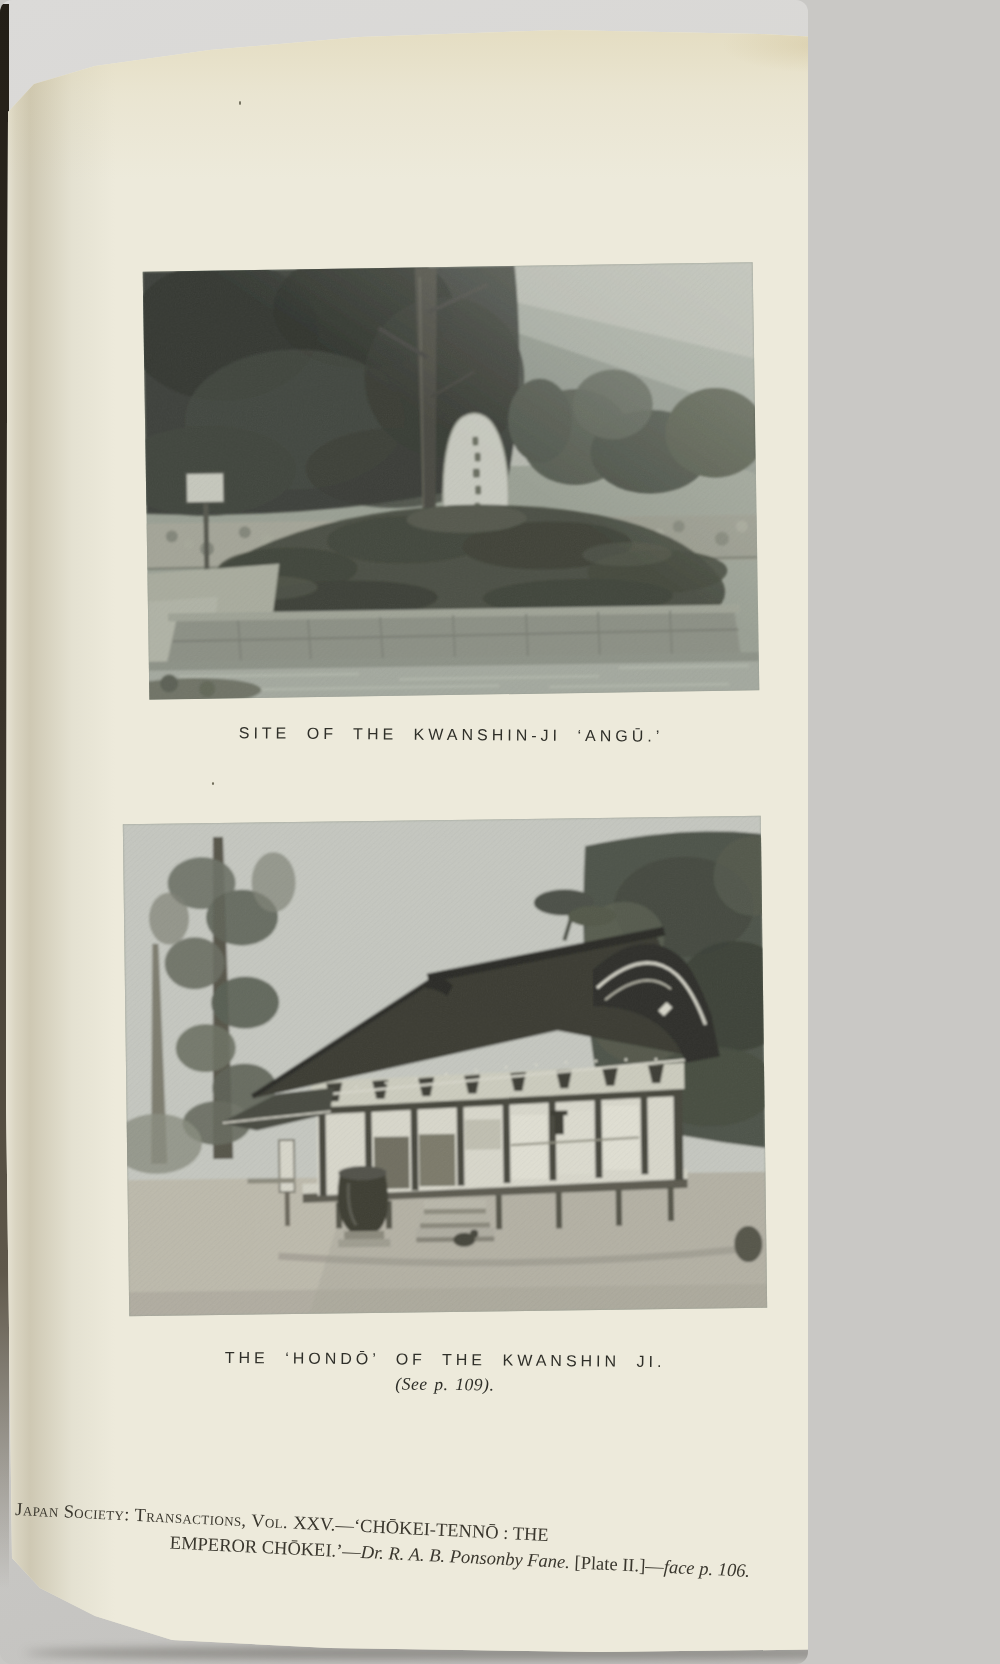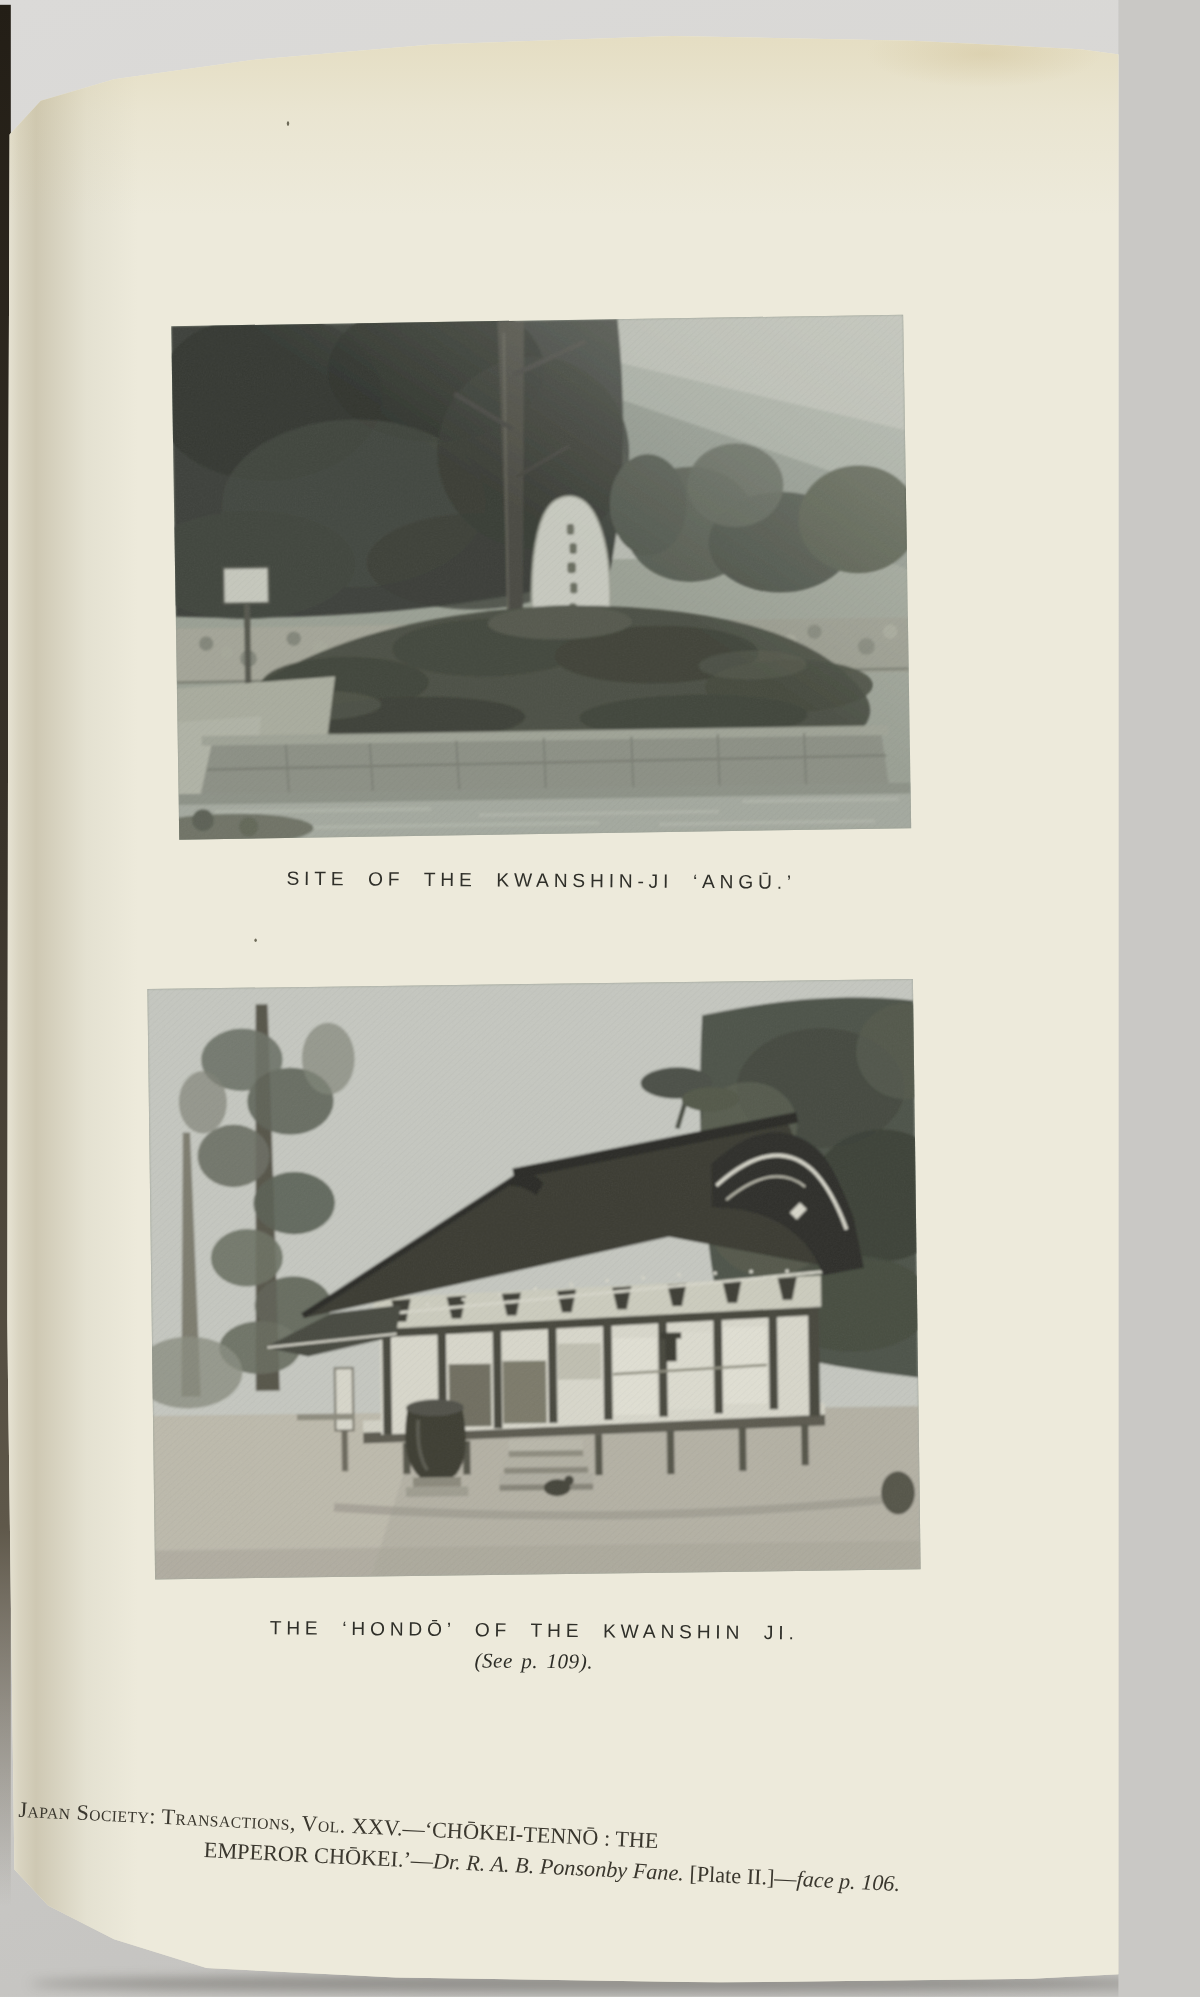--- a/index.html
+++ b/index.html
@@ -1,18 +1,18 @@
 <!DOCTYPE html>
 <html><head>
 <meta charset="utf-8">
 <style>
   html,body{margin:0;padding:0;background:#c9c8c5;}
-  #scene{position:relative;width:932px;height:1664px;overflow:hidden;
+  #scene{position:relative;width:808px;height:1664px;overflow:hidden;
          background:linear-gradient(165deg,#dbdad8 0%,#d6d5d2 35%,#cbcac7 70%,#c2c1be 100%);
-         font-family:"Liberation Serif",serif;}
+         font-family:"Liberation Serif",serif;border-radius:12px;}
   
   .page-bottom-shadow{position:absolute;left:25px;top:1646px;width:950px;height:14px;
          background:rgba(92,90,84,.5);filter:blur(5px);border-radius:50%;}
   .right-shade{position:absolute;left:968px;top:40px;width:32px;height:1600px;
          background:linear-gradient(90deg,rgba(110,104,88,.45),rgba(140,138,130,.15) 60%,rgba(0,0,0,0));
          filter:blur(2px);}
   
   .spine-strip{position:absolute;left:0;top:4px;width:9px;height:1585px;
          background:linear-gradient(180deg,#231e16 0%,#3a342a 45%,#5f584a 80%,rgba(95,88,74,0) 100%);}
   

